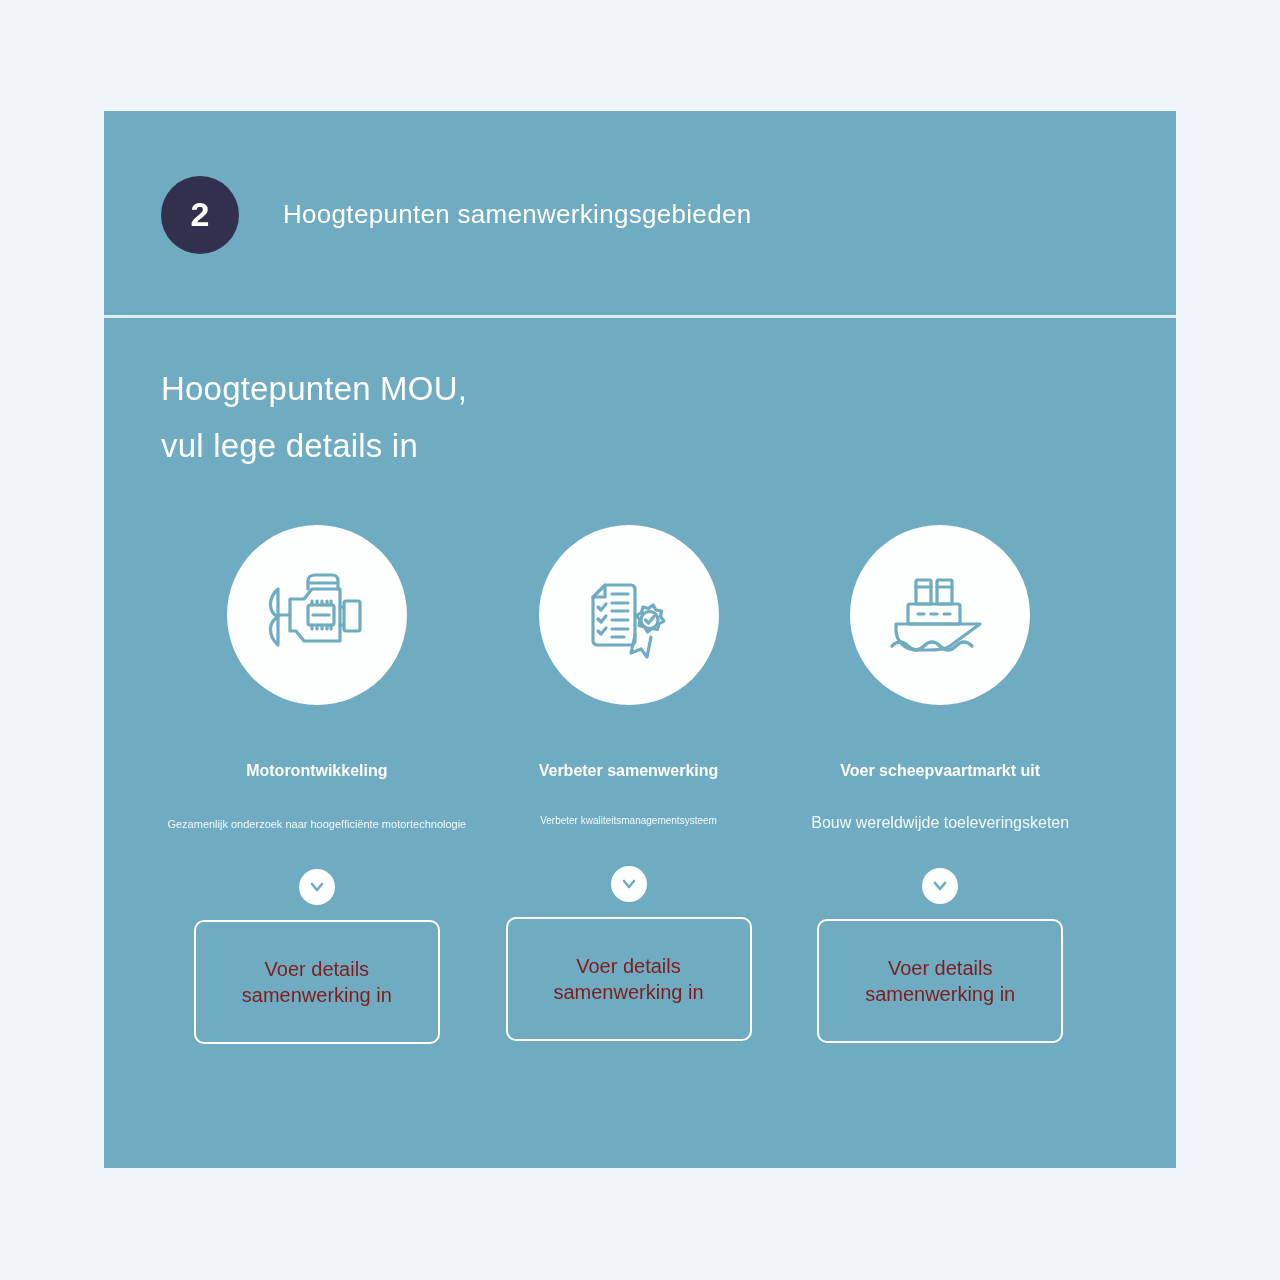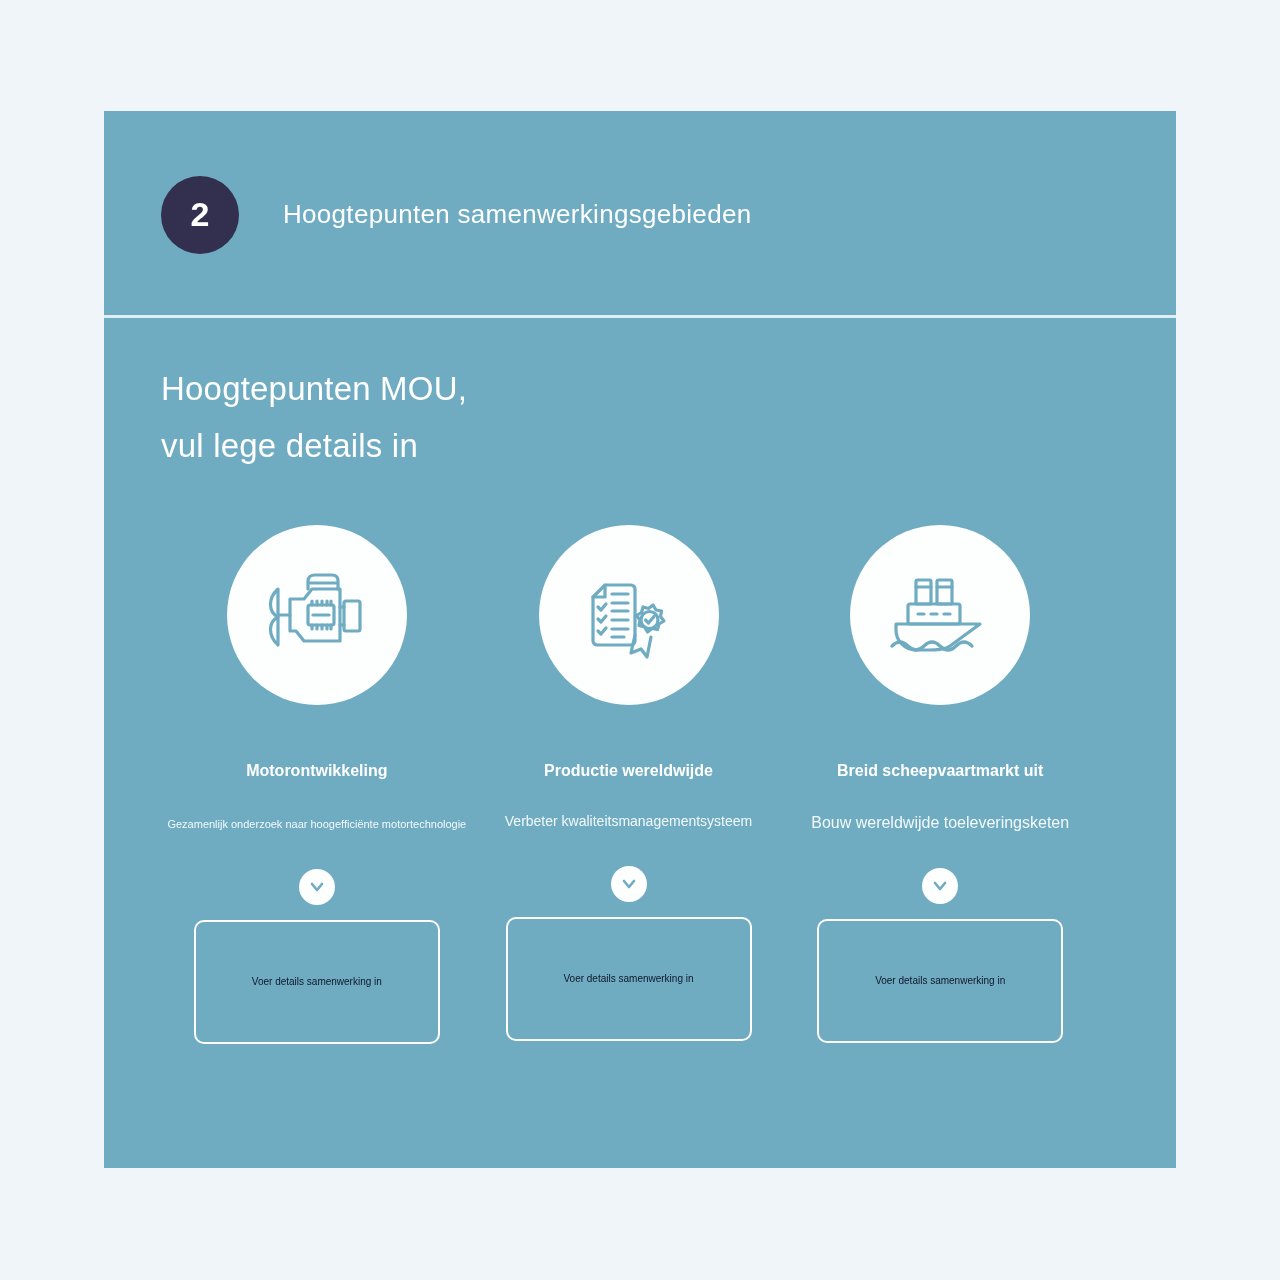--- a/index.html
+++ b/index.html
@@ -124,21 +124,21 @@
     white-space: nowrap;
   }
   .card-desc {
     margin-top: 30px;
     color: #f2fafc;
     text-align: center;
     line-height: 18px;
     white-space: nowrap;
   }
   .card-desc.sz-sm { font-size: 11px; margin-top: 34px; text-align: right; }
-  .card-desc.sz-md { font-size: 14px; margin-top: 31px; }
+  .card-desc.sz-md { font-size: 10px; margin-top: 31px; }
   .card-desc.sz-xs { font-size: 16px; margin-top: 33px; }
 
   .chev-circle {
     margin-top: 36px;
     width: 36px;
     height: 36px;
     border-radius: 50%;
     background: #fdfefe;
     display: flex;
     align-items: center;
@@ -149,22 +149,22 @@
   .detail-box {
     margin-top: 15px;
     width: 246px;
     height: 124px;
     border: 2px solid #ffffff;
     border-radius: 10px;
     box-sizing: border-box;
     display: flex;
     align-items: center;
     justify-content: center;
-    color: #0f172a;
-    font-size: 10px;
+    color: #7f1d1d;
+    font-size: 20px;
     line-height: 26px;
     text-align: center;
     padding: 0 18px;
     box-sizing: border-box;
   }
 </style>
 </head>
 <body>
 
 <div class="slide">
@@ -242,21 +242,21 @@
             <line x1="33" y1="64" x2="49" y2="64"></line>
             <line x1="33" y1="72" x2="45" y2="72"></line>
 
             <path d="M56 70 L52 88 L62 84 L68 92 L72 72"></path>
 
             <path d="M64 42 l5.5 1.5 4.5 -3.5 3 5 5.5 1 -1 5.5 3.5 4.5 -5 3 -1.5 5.5 -5.5 -1 -4.5 3.5 -3 -5 -5.5 -1.5 1 -5.5 -3.5 -4.5 5 -3 Z"></path>
             <circle cx="70.5" cy="55" r="8.5"></circle>
             <polyline points="66.5,55 69.5,58 75,51.5"></polyline>
           </svg>
         </div>
-        <div class="card-title">Productie wereldwijde</div>
+        <div class="card-title">Verbeter samenwerking</div>
         <div class="card-desc sz-md">Verbeter kwaliteitsmanagementsysteem</div>
         <div class="chev-circle">
           <svg width="16" height="14" viewBox="0 0 16 14" fill="none" stroke="#6fabc1" stroke-width="2.6" stroke-linecap="round" stroke-linejoin="round">
             <polyline points="3,4 8,10 13,4"></polyline>
           </svg>
         </div>
         <div class="detail-box">Voer details samenwerking in</div>
       </div>
 
       <div class="card">
@@ -271,21 +271,21 @@
             <rect x="24" y="34" width="52" height="20" rx="2"></rect>
             <line x1="34" y1="44" x2="40" y2="44"></line>
             <line x1="47" y1="44" x2="53" y2="44"></line>
             <line x1="60" y1="44" x2="66" y2="44"></line>
 
             <path d="M12 54 L96 54 L66 76 C60 80 52 80 44 80 L32 80 C20 80 12 70 12 60 Z"></path>
 
             <path d="M8 76 q 8 -8 16 0 t 16 0 t 16 0 t 16 0 t 16 0"></path>
           </svg>
         </div>
-        <div class="card-title">Breid scheepvaartmarkt uit</div>
+        <div class="card-title">Voer scheepvaartmarkt uit</div>
         <div class="card-desc sz-xs">Bouw wereldwijde toeleveringsketen</div>
         <div class="chev-circle">
           <svg width="16" height="14" viewBox="0 0 16 14" fill="none" stroke="#6fabc1" stroke-width="2.6" stroke-linecap="round" stroke-linejoin="round">
             <polyline points="3,4 8,10 13,4"></polyline>
           </svg>
         </div>
         <div class="detail-box">Voer details samenwerking in</div>
       </div>
 
     </div>

